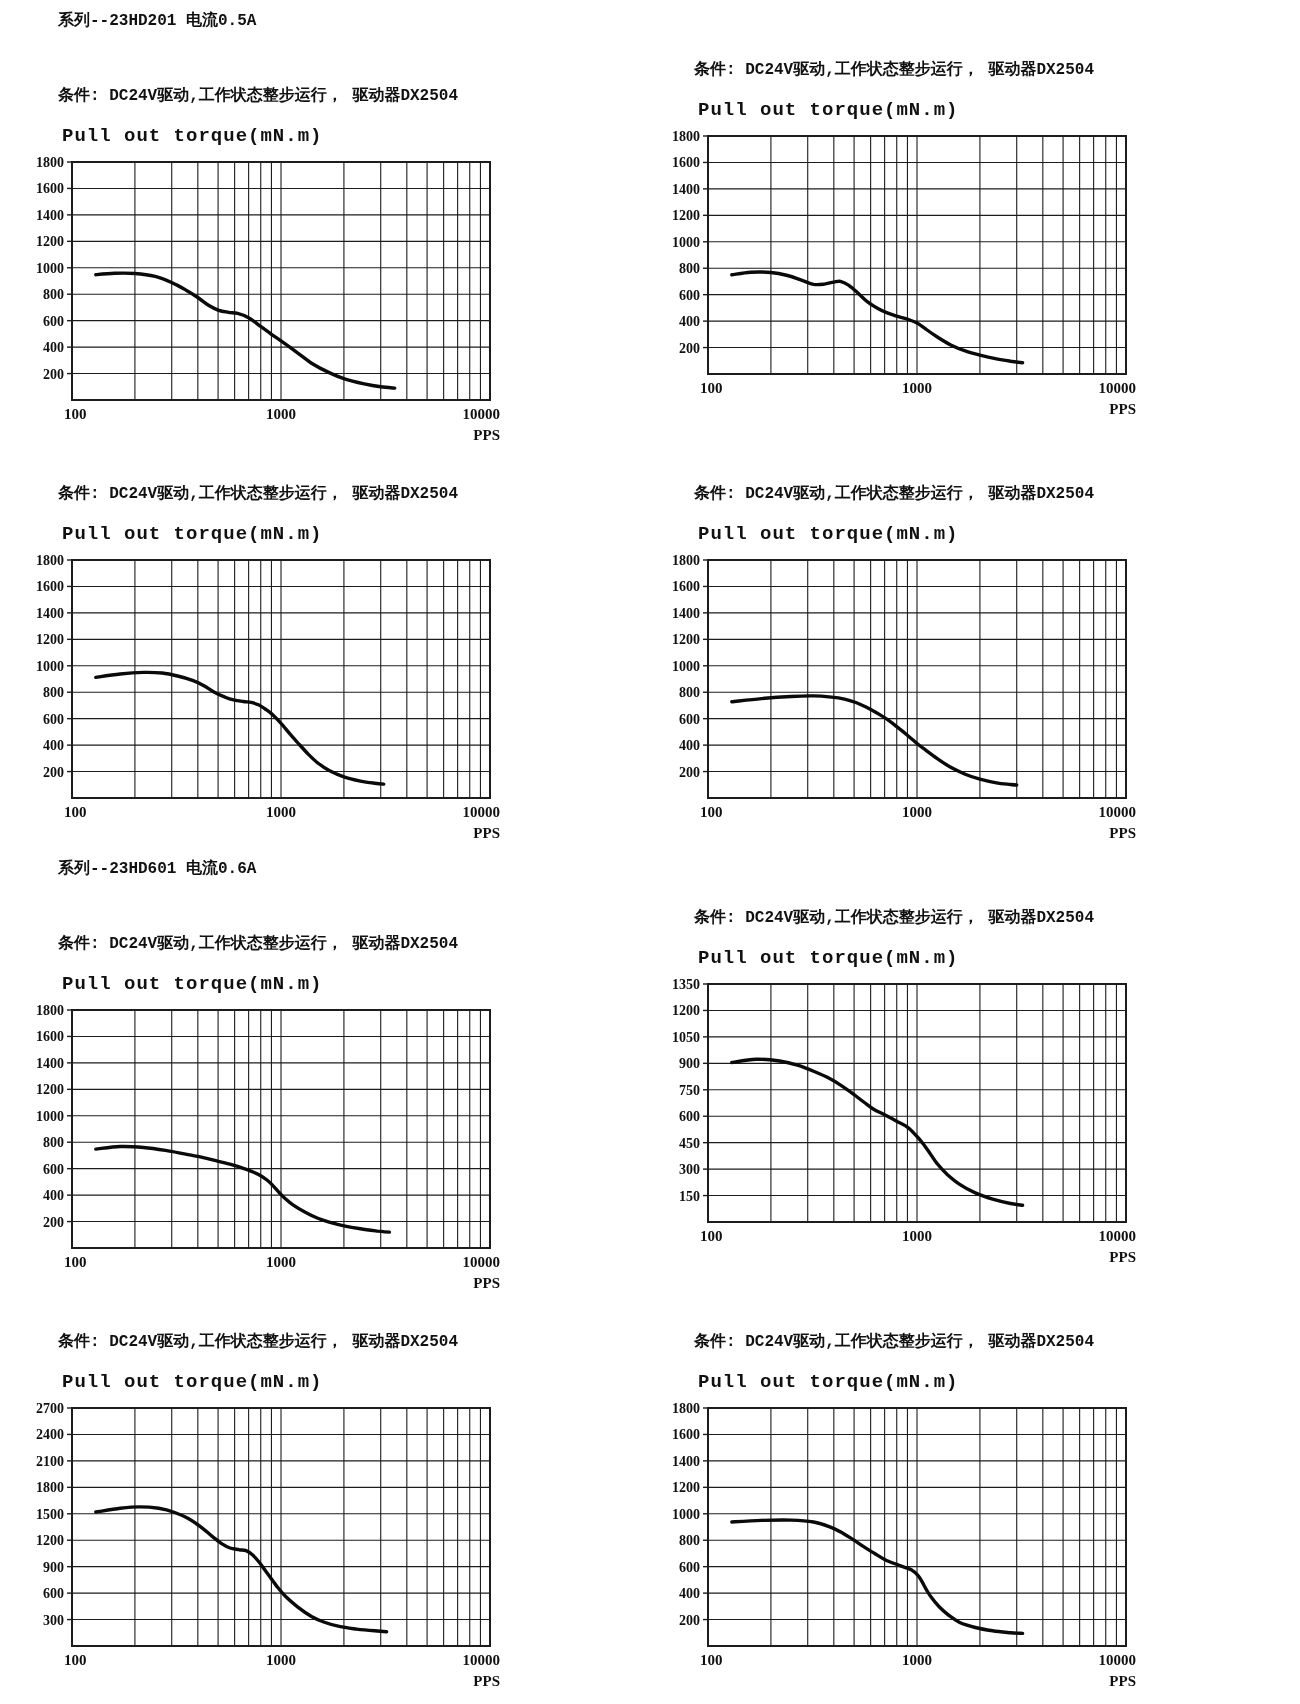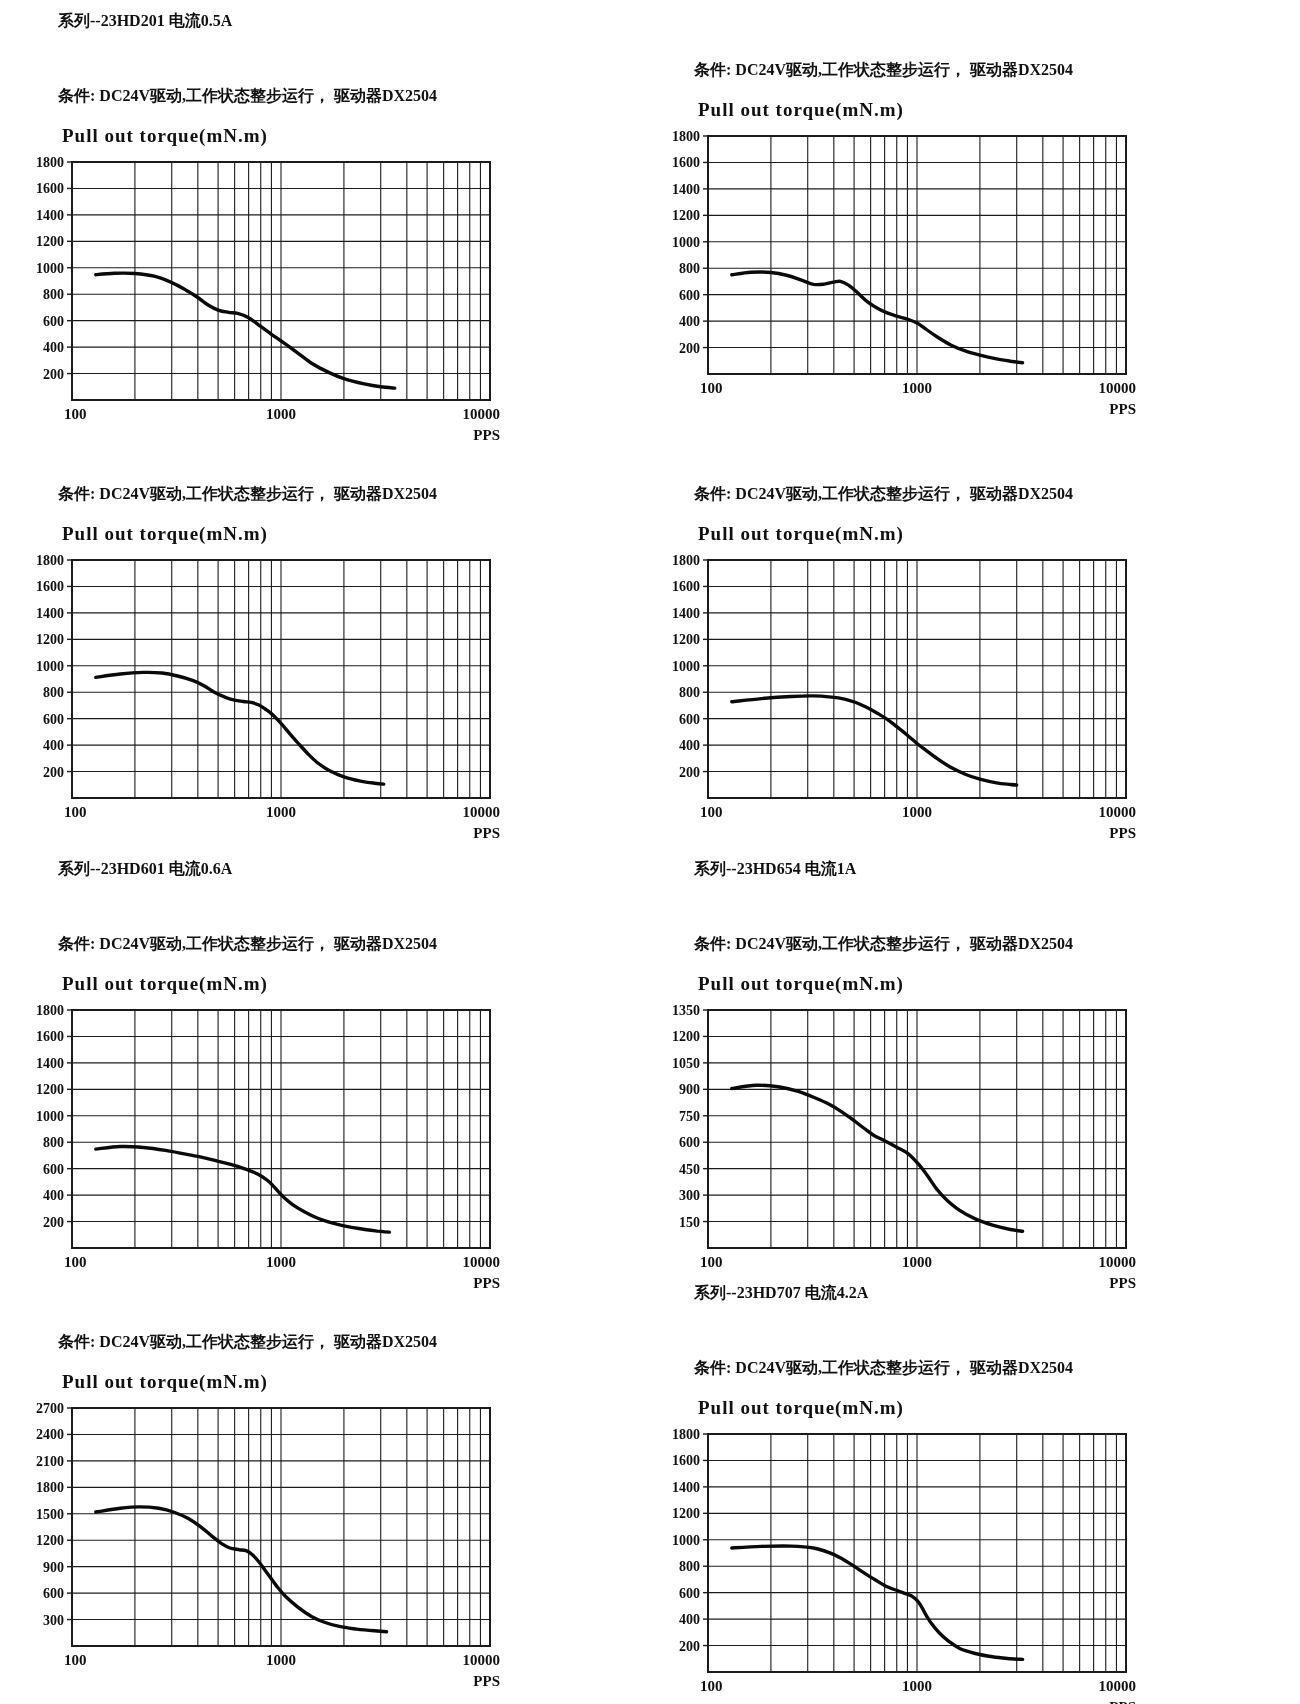--- a/index.html
+++ b/index.html
@@ -17,21 +17,21 @@
     grid-template-columns:1fr 1fr;
     grid-auto-rows:424px;
     column-gap:8px;
   }
   .panel{
     box-sizing:border-box;
     padding-top:4px;
     overflow:visible;
   }
   .panel .txt{
-    font-family:Liberation Serif, serif;
+    font-family:Liberation Mono, monospace;
     white-space:nowrap;
   }
   .series-title{
     font-size:16px;
     font-weight:bold;
     padding-left:40px;
     line-height:26px;
   }
   .condition{
     font-size:16px;
@@ -331,21 +331,20 @@
         <rect x="54" y="10" width="418" height="238" fill="none" stroke="#1c1c1c" stroke-width="2"></rect>
         <text x="46" y="267" text-anchor="start" font-size="15" font-family="&quot;Liberation Serif&quot;, serif" fill="#111" font-weight="bold">100</text>
         <text x="263" y="267" text-anchor="middle" font-size="15" font-family="&quot;Liberation Serif&quot;, serif" fill="#111" font-weight="bold">1000</text>
         <text x="482" y="267" text-anchor="end" font-size="15" font-family="&quot;Liberation Serif&quot;, serif" fill="#111" font-weight="bold">10000</text>
         <text x="482" y="288" text-anchor="end" font-size="15" font-family="&quot;Liberation Serif&quot;, serif" fill="#111" font-weight="bold">PPS</text>
         <path d="M77.8 149.1 C81.9 148.7 94.2 146.7 102.2 146.5 C110.1 146.2 118.0 146.8 125.6 147.5 C133.1 148.2 140.4 149.3 147.5 150.4 C154.5 151.5 161.6 153.0 167.7 154.1 C173.8 155.3 178.9 156.2 184.3 157.4 C189.7 158.6 195.2 160.1 200.1 161.3 C205.0 162.5 209.4 163.5 213.6 164.7 C217.8 165.9 221.6 167.1 225.3 168.4 C229.0 169.7 232.8 171.0 235.7 172.2 C238.6 173.4 240.5 174.3 242.7 175.7 C245.0 177.0 247.2 178.6 249.3 180.3 C251.4 182.0 253.5 184.1 255.4 186.1 C257.4 188.1 259.2 190.4 261.2 192.5 C263.2 194.6 265.0 196.7 267.4 198.8 C269.8 201.0 272.5 203.2 275.7 205.4 C278.9 207.6 282.8 209.9 286.8 212.0 C290.8 214.2 295.7 216.6 299.8 218.3 C303.9 219.9 306.8 220.8 311.2 222.1 C315.5 223.3 320.7 224.7 325.9 225.8 C331.1 226.9 336.8 227.9 342.5 228.8 C348.1 229.7 354.8 230.5 359.6 231.1 C364.5 231.6 369.4 232.0 371.4 232.1" fill="none" stroke="#0a0a0a" stroke-width="3.4" stroke-linecap="round" stroke-linejoin="round"></path>
       </svg>
   </section>
 
   <section class="panel">
-    <div class="txt series-title">系列--23HD654 电流1A</div>
     <div class="txt condition">条件: DC24V驱动,工作状态整步运行， 驱动器DX2504</div>
     <div class="txt chart-title">Pull out torque(mN.m)</div>
     <svg class="plot" width="600" height="300">
         <line x1="116.91526909377208" y1="10" x2="116.91526909377208" y2="248" stroke="#1c1c1c" stroke-width="1.1"></line>
         <line x1="325.91526909377205" y1="10" x2="325.91526909377205" y2="248" stroke="#1c1c1c" stroke-width="1.1"></line>
         <line x1="153.71834223640948" y1="10" x2="153.71834223640948" y2="248" stroke="#1c1c1c" stroke-width="1.1"></line>
         <line x1="362.7183422364095" y1="10" x2="362.7183422364095" y2="248" stroke="#1c1c1c" stroke-width="1.1"></line>
         <line x1="179.83053818754416" y1="10" x2="179.83053818754416" y2="248" stroke="#1c1c1c" stroke-width="1.1"></line>
         <line x1="388.83053818754416" y1="10" x2="388.83053818754416" y2="248" stroke="#1c1c1c" stroke-width="1.1"></line>
         <line x1="200.08473090622792" y1="10" x2="200.08473090622792" y2="248" stroke="#1c1c1c" stroke-width="1.1"></line>
@@ -444,21 +443,20 @@
         <rect x="54" y="10" width="418" height="238" fill="none" stroke="#1c1c1c" stroke-width="2"></rect>
         <text x="46" y="267" text-anchor="start" font-size="15" font-family="&quot;Liberation Serif&quot;, serif" fill="#111" font-weight="bold">100</text>
         <text x="263" y="267" text-anchor="middle" font-size="15" font-family="&quot;Liberation Serif&quot;, serif" fill="#111" font-weight="bold">1000</text>
         <text x="482" y="267" text-anchor="end" font-size="15" font-family="&quot;Liberation Serif&quot;, serif" fill="#111" font-weight="bold">10000</text>
         <text x="482" y="288" text-anchor="end" font-size="15" font-family="&quot;Liberation Serif&quot;, serif" fill="#111" font-weight="bold">PPS</text>
         <path d="M77.8 114.0 C81.9 113.4 94.9 111.2 102.2 110.3 C109.4 109.5 114.9 108.9 121.3 108.9 C127.8 108.9 134.8 109.4 140.7 110.3 C146.6 111.2 151.8 112.7 156.7 114.5 C161.6 116.2 165.7 118.0 170.3 120.6 C174.9 123.2 180.2 127.0 184.3 130.1 C188.3 133.1 191.2 136.1 194.5 138.7 C197.7 141.3 200.7 143.7 203.6 145.6 C206.6 147.5 209.1 149.0 212.0 150.0 C214.9 151.0 218.4 151.2 221.1 151.7 C223.7 152.1 225.8 151.8 228.0 152.6 C230.2 153.5 232.2 154.8 234.4 156.8 C236.7 158.8 239.1 161.6 241.6 164.7 C244.1 167.8 246.5 171.5 249.3 175.3 C252.1 179.1 255.3 183.8 258.3 187.6 C261.4 191.4 263.9 194.7 267.4 198.2 C271.0 201.7 275.2 205.4 279.5 208.8 C283.9 212.2 289.2 215.9 293.5 218.5 C297.9 221.0 301.0 222.4 305.7 224.0 C310.3 225.7 315.8 227.3 321.3 228.4 C326.7 229.6 332.7 230.3 338.6 231.1 C344.5 231.8 351.5 232.4 356.5 232.8 C361.5 233.3 366.6 233.6 368.6 233.7" fill="none" stroke="#0a0a0a" stroke-width="3.4" stroke-linecap="round" stroke-linejoin="round"></path>
       </svg>
   </section>
 
   <section class="panel">
-    <div class="txt series-title">系列--23HD707 电流4.2A</div>
     <div class="txt condition">条件: DC24V驱动,工作状态整步运行， 驱动器DX2504</div>
     <div class="txt chart-title">Pull out torque(mN.m)</div>
     <svg class="plot" width="600" height="300">
         <line x1="116.91526909377208" y1="10" x2="116.91526909377208" y2="248" stroke="#1c1c1c" stroke-width="1.1"></line>
         <line x1="325.91526909377205" y1="10" x2="325.91526909377205" y2="248" stroke="#1c1c1c" stroke-width="1.1"></line>
         <line x1="153.71834223640948" y1="10" x2="153.71834223640948" y2="248" stroke="#1c1c1c" stroke-width="1.1"></line>
         <line x1="362.7183422364095" y1="10" x2="362.7183422364095" y2="248" stroke="#1c1c1c" stroke-width="1.1"></line>
         <line x1="179.83053818754416" y1="10" x2="179.83053818754416" y2="248" stroke="#1c1c1c" stroke-width="1.1"></line>
         <line x1="388.83053818754416" y1="10" x2="388.83053818754416" y2="248" stroke="#1c1c1c" stroke-width="1.1"></line>
         <line x1="200.08473090622792" y1="10" x2="200.08473090622792" y2="248" stroke="#1c1c1c" stroke-width="1.1"></line>

